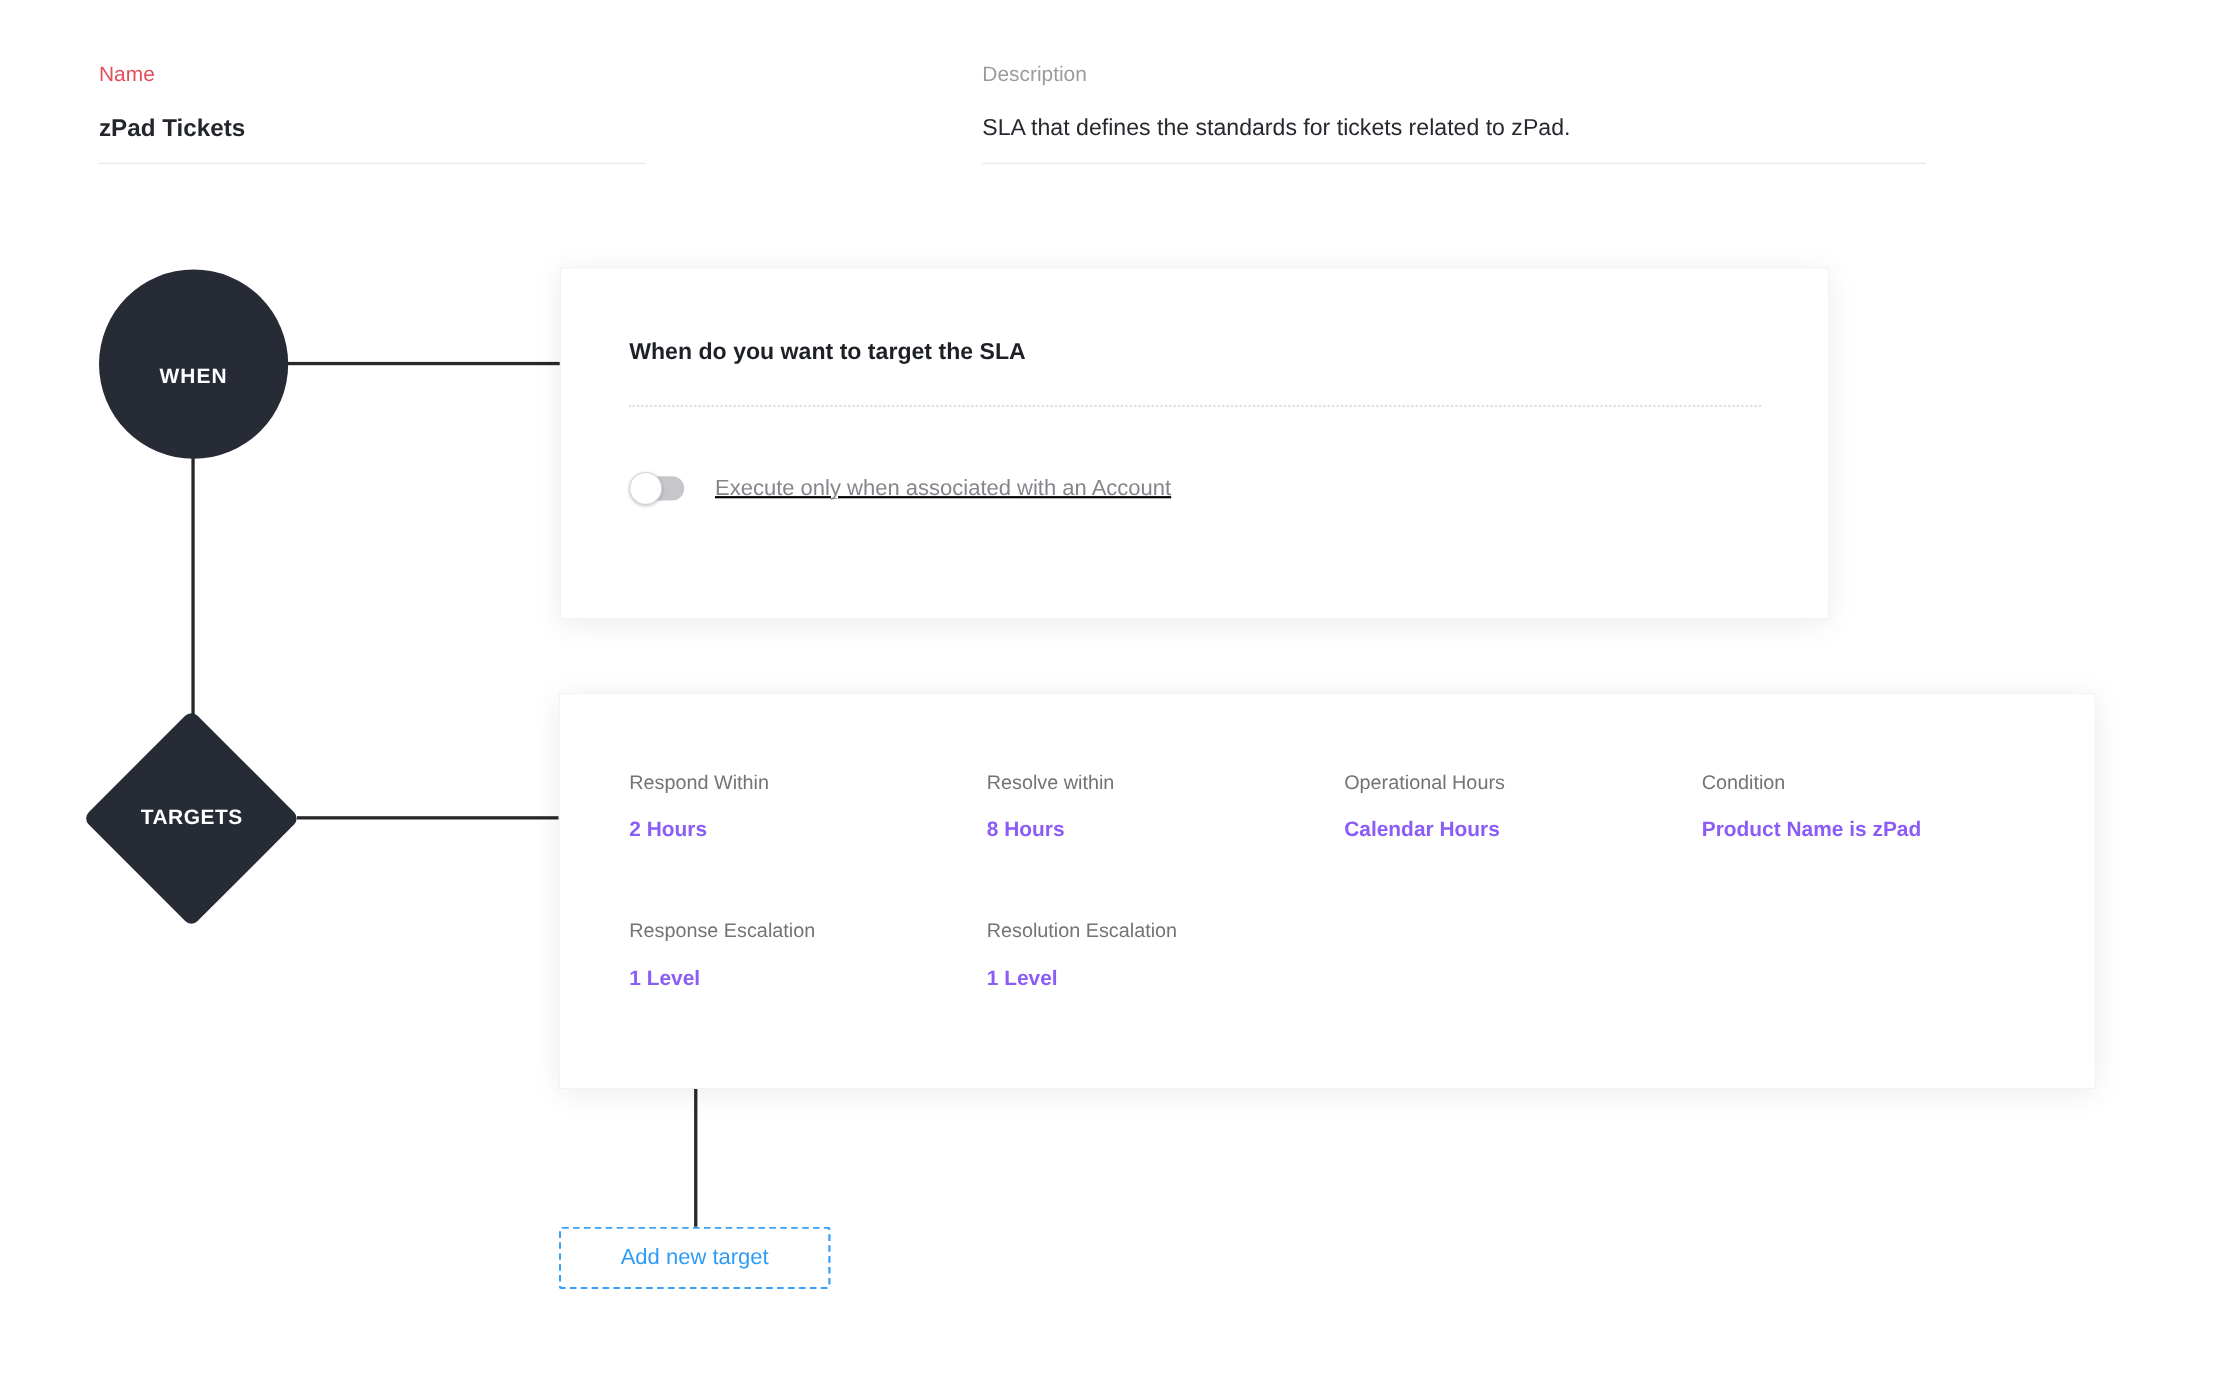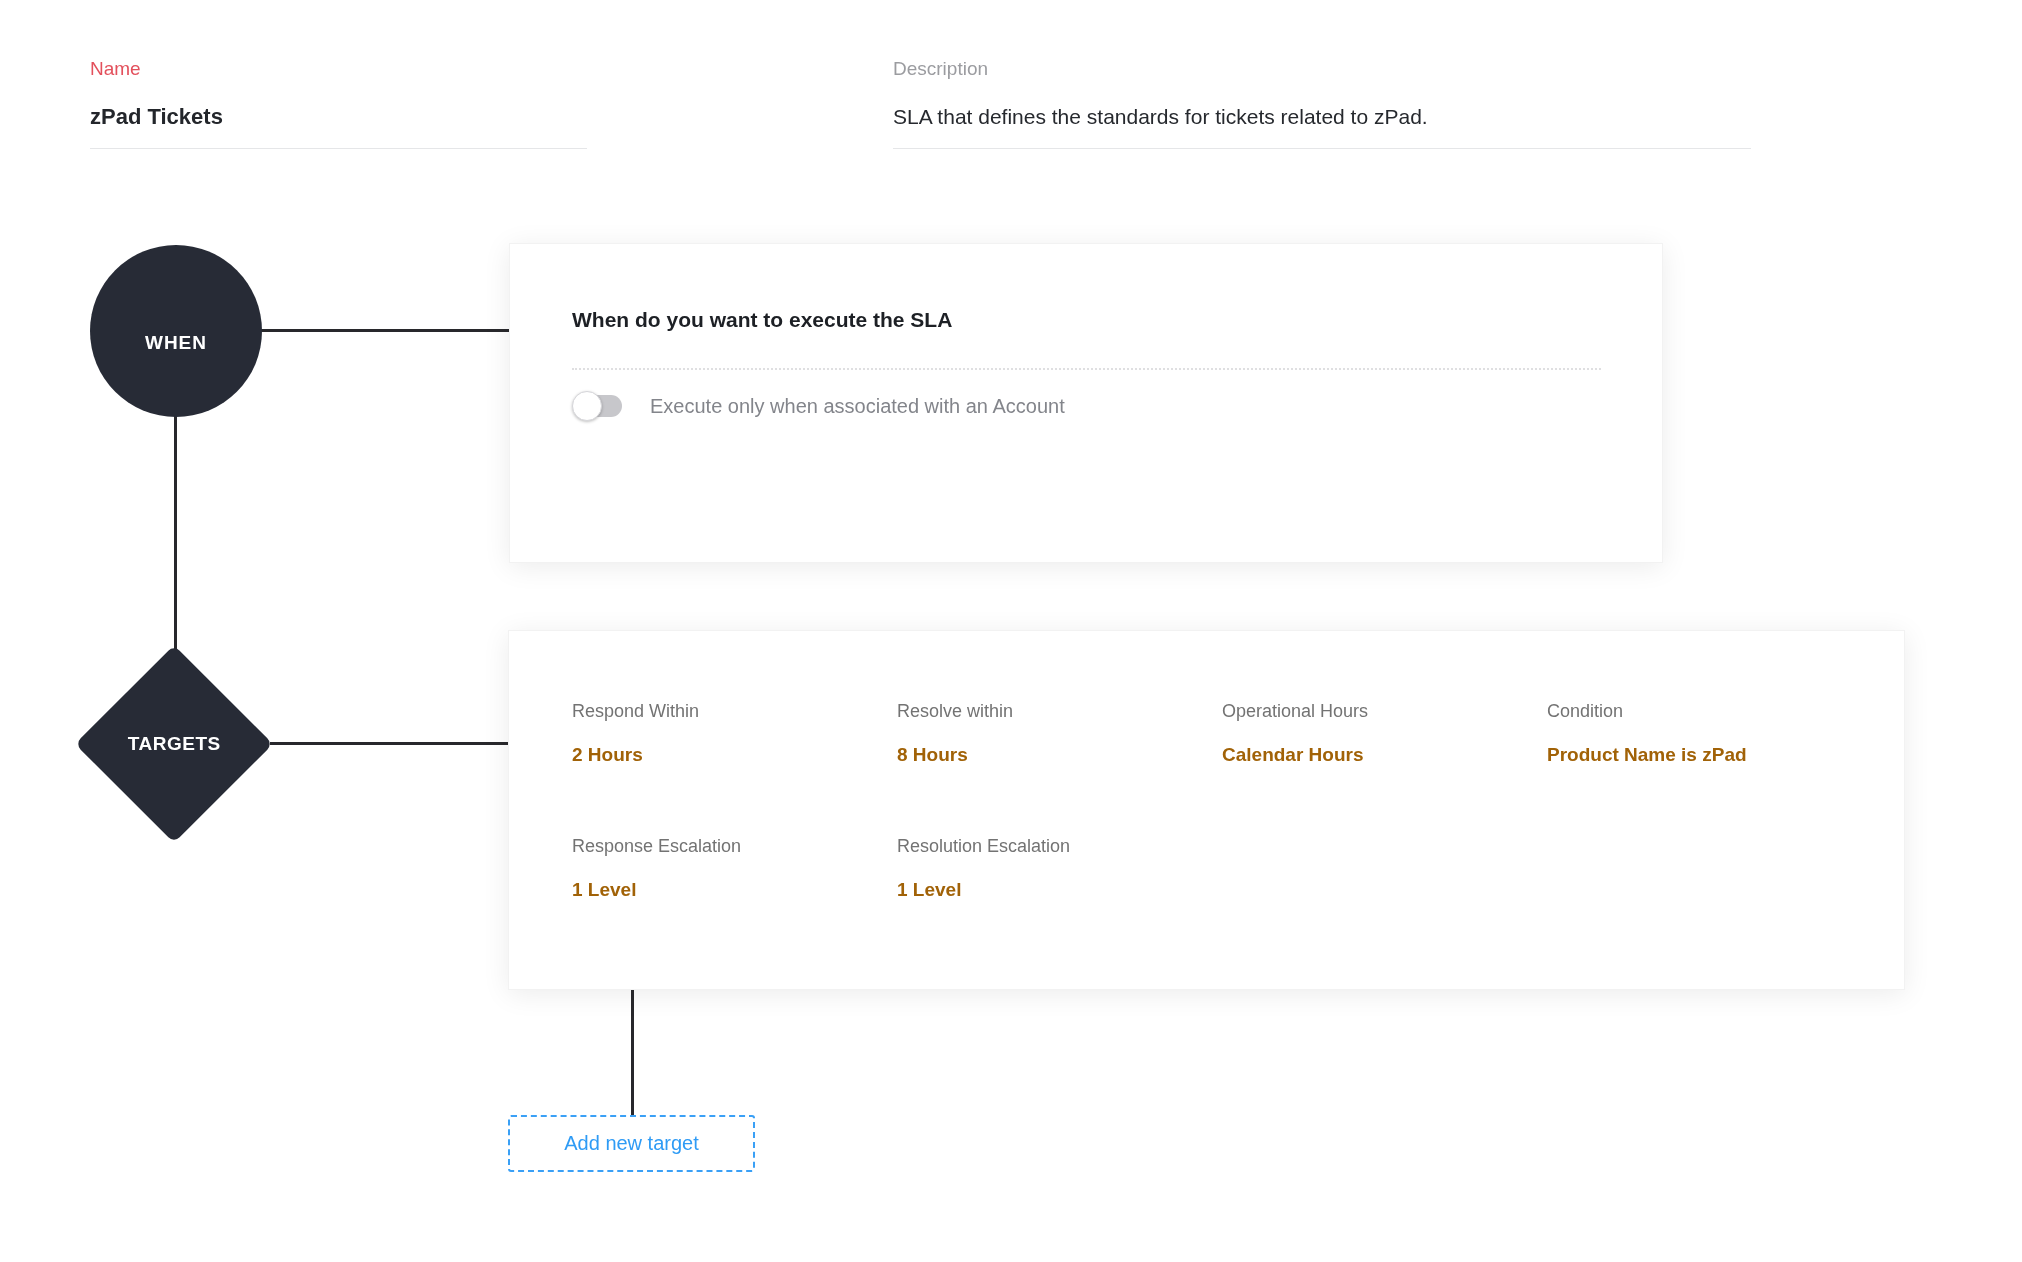--- a/index.html
+++ b/index.html
@@ -59,21 +59,21 @@
   
   .card {
     position: absolute; background: #ffffff;
     border: 1px solid #f2f2f2;
     box-shadow: 0 4px 26px rgba(0,0,0,0.08);
   }
   .when-card { left: 509px; top: 243px; width: 1154px; height: 320px; padding: 64px 62px 0 62px; }
   .when-card-title { font-size: 21px; font-weight: bold; color: #1d2025; }
   .when-card-trigger { font-size: 21px; color: #3e4146; margin-top: 28px; cursor: pointer; }
   .dotted-divider { margin-top: 36px; border-top: 2px dotted #dfdfe1; width: 1029px; }
-  .toggle-row { margin-top: 20px; display: flex; align-items: center; }
+  .toggle-row { margin-top: 58px; display: flex; align-items: center; text-decoration: underline; }
 
   .toggle {
     position: relative; width: 52px; height: 32px; flex: 0 0 auto; cursor: pointer;
   }
   .toggle-track {
     position: absolute; left: 4px; right: 2px; top: 5px; height: 22px;
     background: #c7c7cb; border-radius: 11px;
   }
   .toggle-knob {
     position: absolute; left: 0; top: 1px;
@@ -83,21 +83,21 @@
   }
   .toggle-label { margin-left: 26px; font-size: 20px; color: #83858b; }
 
   .targets-card { left: 508px; top: 630px; width: 1397px; height: 360px; padding: 70px 40px 0 63px; }
   .targets-grid {
     display: grid;
     grid-template-columns: 325px 325px 325px auto;
     row-gap: 70px;
   }
   .tfield-label { font-size: 18px; color: #737373; }
-  .tfield-value { font-size: 19px; font-weight: bold; color: #a16207; margin-top: 22px; }
+  .tfield-value { font-size: 19px; font-weight: bold; color: #8b5cf6; margin-top: 22px; }
 
   
   .add-target-btn {
     position: absolute; left: 508px; top: 1115px;
     width: 247px; height: 57px;
     border: 2px dashed #3aa0f6; border-radius: 3px;
     background: #ffffff;
     display: flex; align-items: center; justify-content: center;
     font-size: 20px; color: #2e9bf5;
     cursor: pointer;
@@ -127,21 +127,21 @@
 
   <div class="when-node">
     <span>WHEN</span>
   </div>
 
   <div class="targets-node">
     <span>TARGETS</span>
   </div>
 
   <div class="card when-card">
-    <div class="when-card-title">When do you want to execute the SLA</div>
+    <div class="when-card-title">When do you want to target the SLA</div>
     <div class="dotted-divider"></div>
     <div class="toggle-row">
       <div class="toggle">
         <div class="toggle-track"></div>
         <div class="toggle-knob"></div>
       </div>
       <div class="toggle-label">Execute only when associated with an Account</div>
     </div>
   </div>
 

